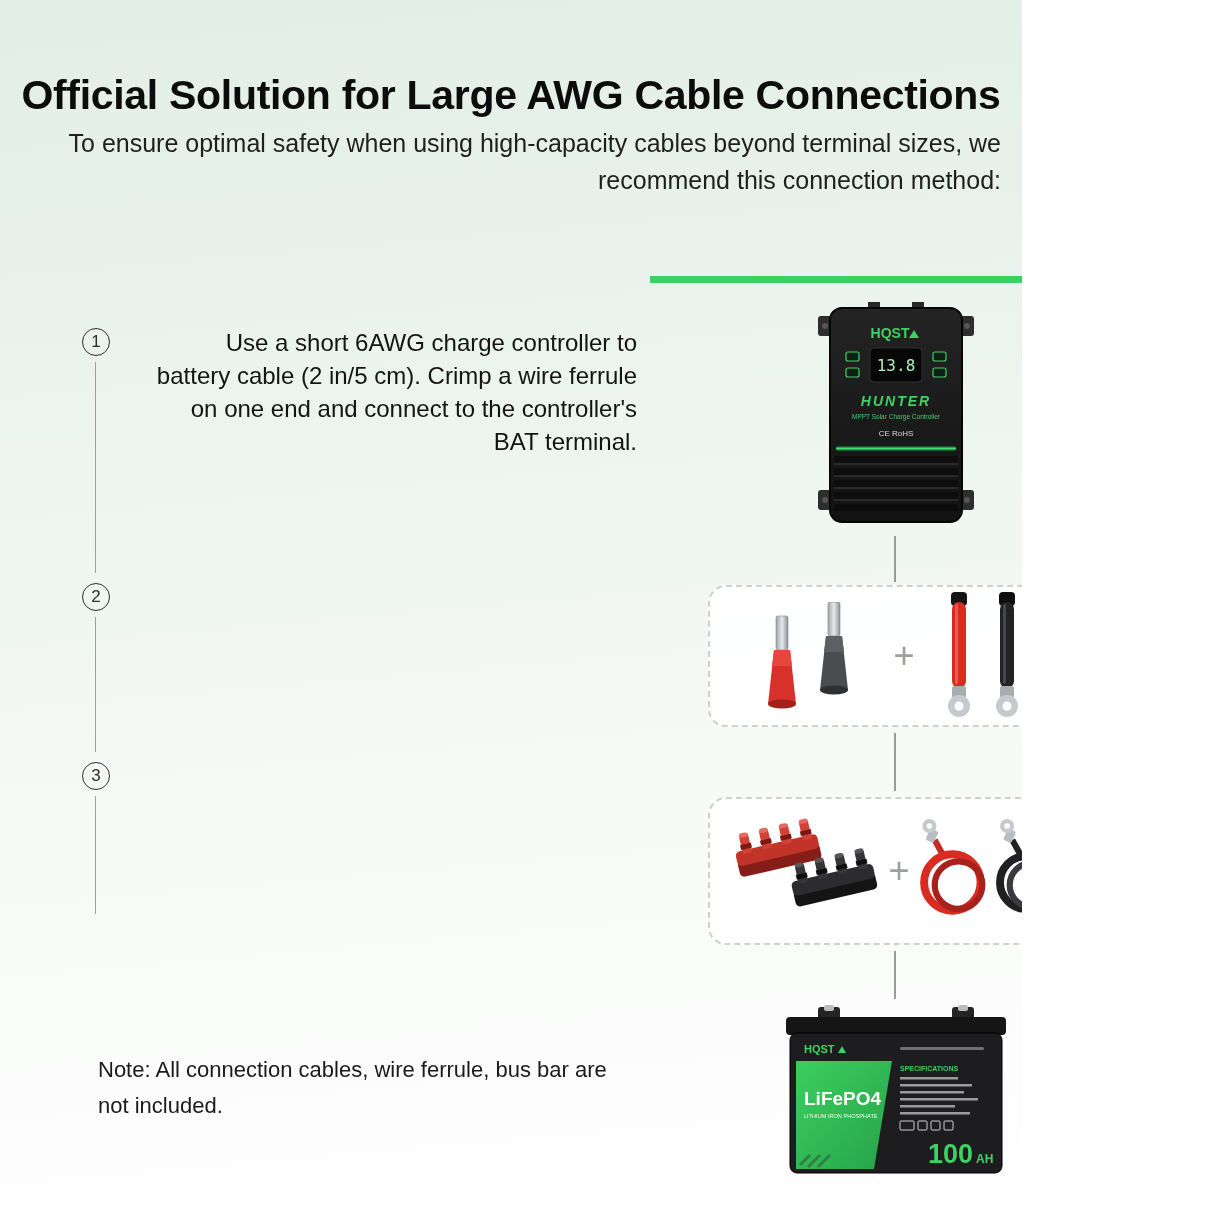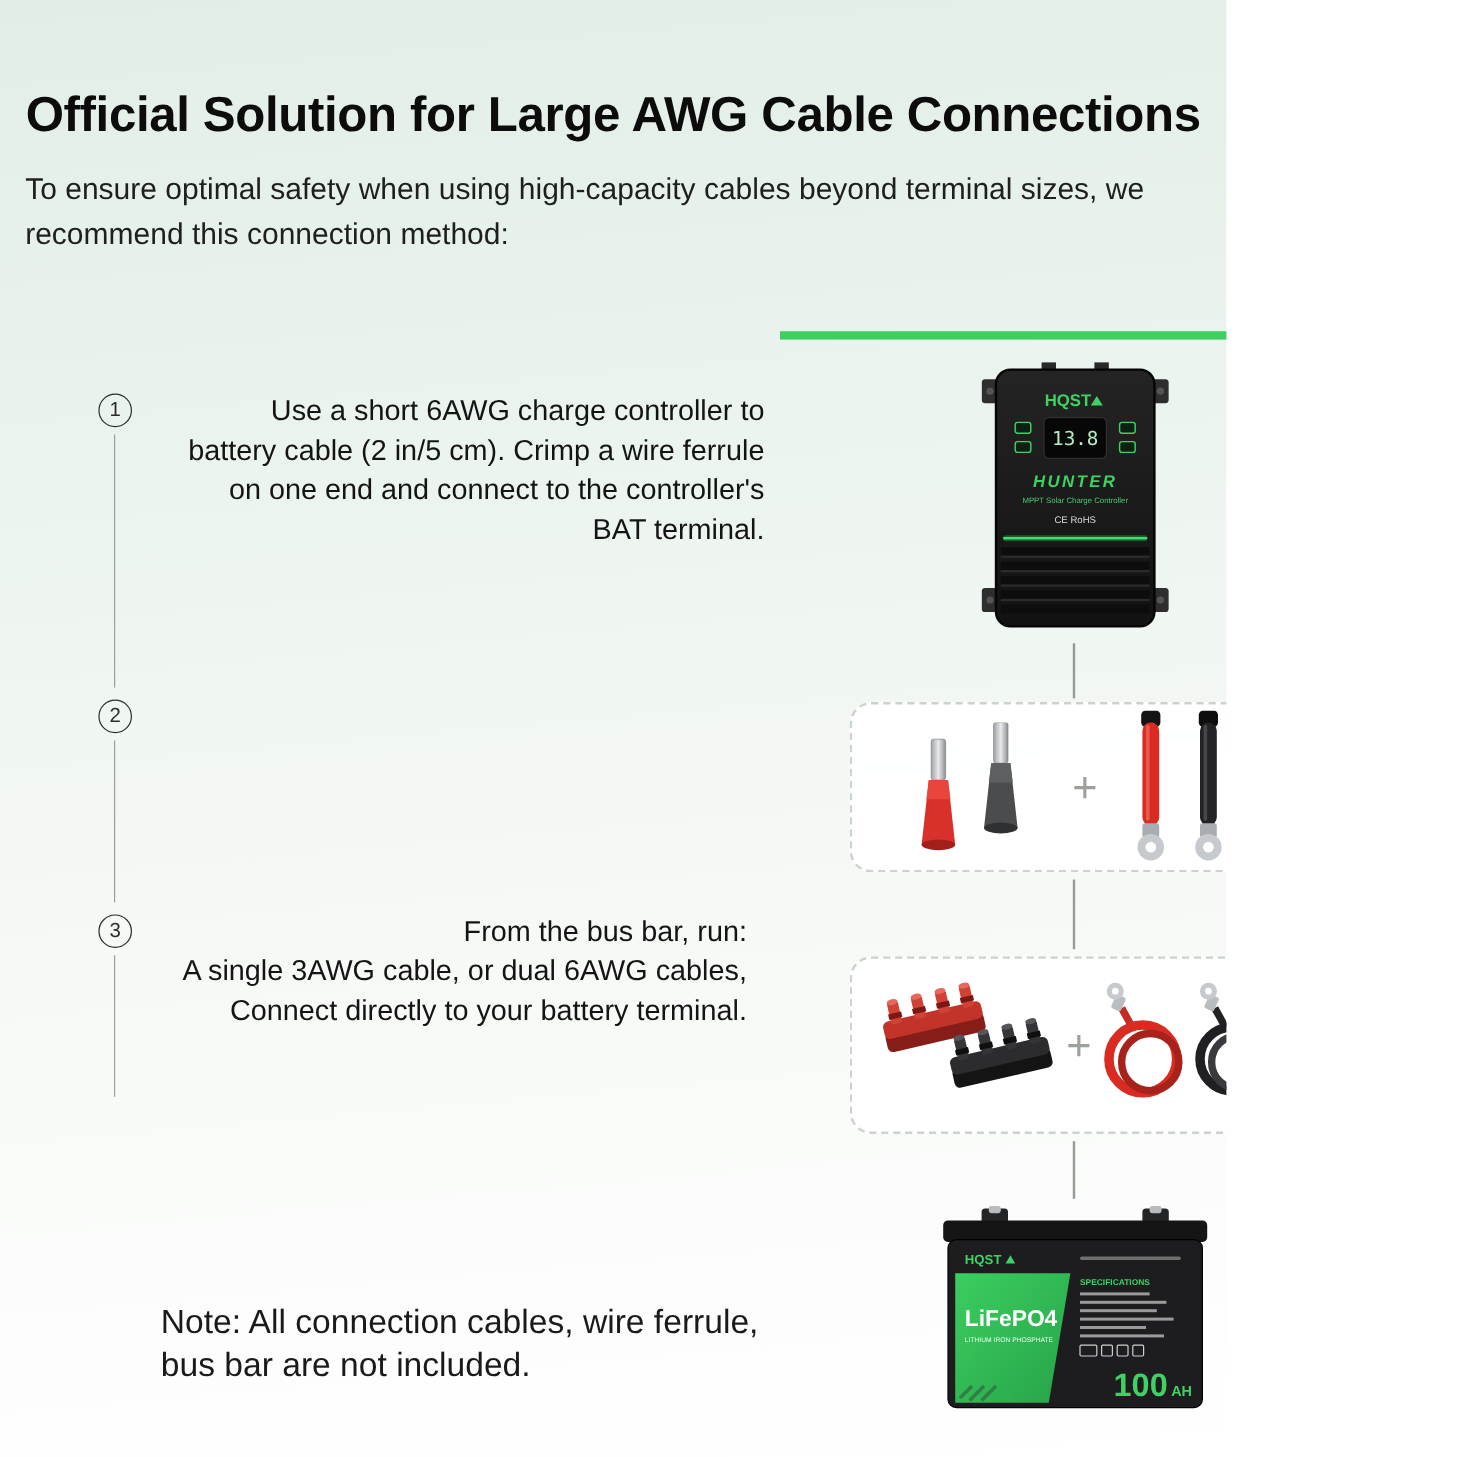--- a/index.html
+++ b/index.html
@@ -7,33 +7,33 @@
   .canvas {
     position: relative; width: 1022px; height: 1214px; overflow: hidden;
     background: linear-gradient(175deg, #e1eee6 0%, #eaf3ed 28%, #f6f9f6 62%, #ffffff 100%);
     font-family: "Liberation Sans", sans-serif; color: #151515;
   }
   .title {
     position: absolute; top: 72px; left: 0; width: 100%; text-align: center;
     font-size: 41px; font-weight: 700; color: #0c0c0c; letter-spacing: -0.3px;
   }
   .subtitle {
-    position: absolute; top: 140px; left: 50%; transform: translateX(-50%);
-    width: 980px; text-align: left; font-size: 25px; line-height: 37px; color: #1f1f1f;
+    position: absolute; top: 125px; left: 50%; transform: translateX(-50%);
+    width: 980px; text-align: right; font-size: 25px; line-height: 37px; color: #1f1f1f;
   }
   .step { position: absolute; left: 82px; width: 560px; display: flex; align-items: flex-start; gap: 42px; }
   .circle {
     width: 28px; height: 28px; border: 1.6px solid #2d2d2d; border-radius: 50%;
     display: flex; align-items: center; justify-content: center;
     font-size: 17px; color: #2d2d2d; flex-shrink: 0; margin-top: 2px;
   }
   .stext { font-size: 24px; line-height: 33px; color: #141414; max-width: 485px; text-align: right; }
   .pre { white-space: pre-line; }
   .rail { position: absolute; left: 95px; width: 1px; background: #9aa09a; }
-  .note { position: absolute; left: 98px; top: 1084px; width: 540px; font-size: 28px; line-height: 36px; color: #1a1a1a; margin-left: 36px; }
+  .note { position: absolute; left: 98px; top: 1052px; width: 540px; font-size: 22px; line-height: 36px; color: #1a1a1a; }
   .accent-bar { position: absolute; left: 650px; top: 276px; width: 490px; height: 7px; background: #3ed05f; }
   .controller { position: absolute; left: 818px; top: 300px; }
   .vline { position: absolute; left: 894px; width: 2px; background: #969c96; }
   .dbox {
     position: absolute; left: 708px; width: 374px;
     border: 2px dashed #ccd2cc; border-radius: 18px; background: rgba(255,255,255,0.92);
     display: flex; align-items: center; justify-content: space-between;
   }
   .box1 { padding: 0 45px; }
   .box2 { padding: 0 20px; }
@@ -56,23 +56,20 @@
   </div>
   <div class="rail" style="top:362px;height:211px"></div>
 
   <div class="step" style="top:581px">
     <div class="circle">2</div>
   </div>
   <div class="rail" style="top:617px;height:135px"></div>
 
   <div class="step" style="top:760px">
     <div class="circle">3</div>
-    <div class="stext pre">From the bus bar, run:
-A single 3AWG cable, or dual 6AWG cables,
-Connect directly to your battery terminal.</div>
   </div>
   <div class="rail" style="top:796px;height:118px"></div>
 
   <div class="note">Note: All connection cables, wire ferrule, bus bar are not included.</div>
 
   <div class="controller">
     <svg width="156" height="230" viewBox="0 0 156 230">
       <defs>
         <linearGradient id="faceGrad" x1="0" y1="0" x2="0" y2="1">
           <stop offset="0" stop-color="#242424"></stop>

